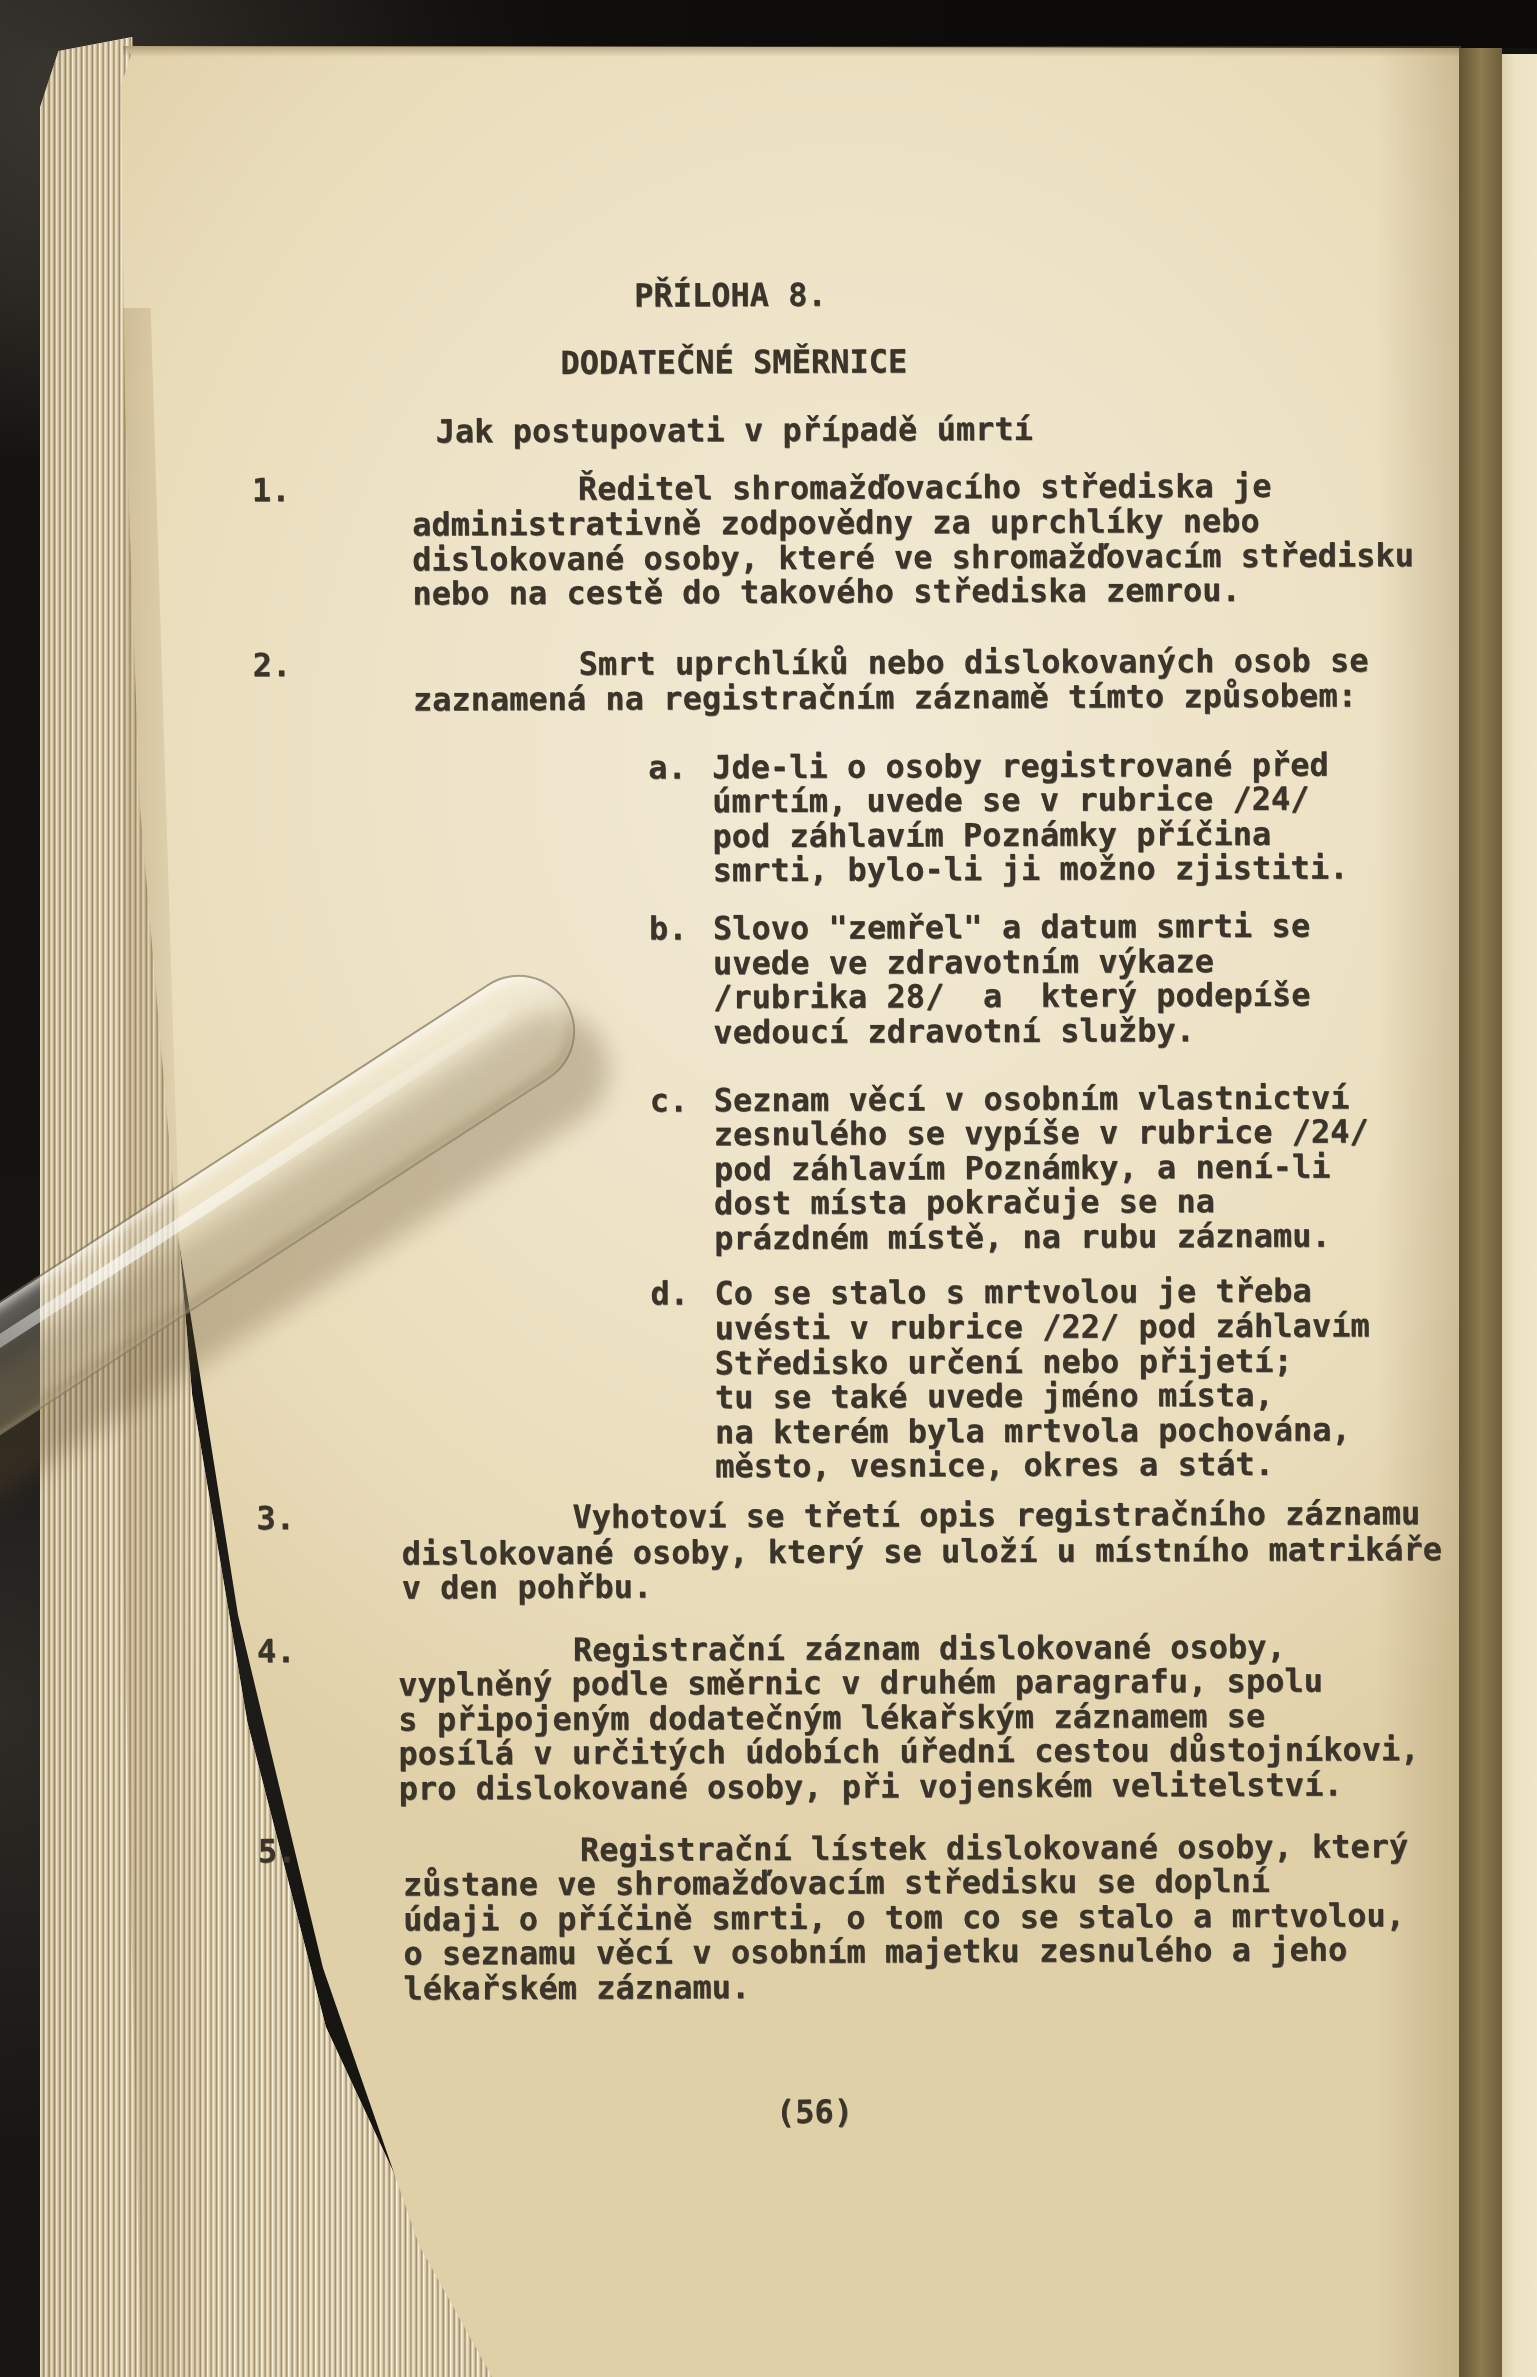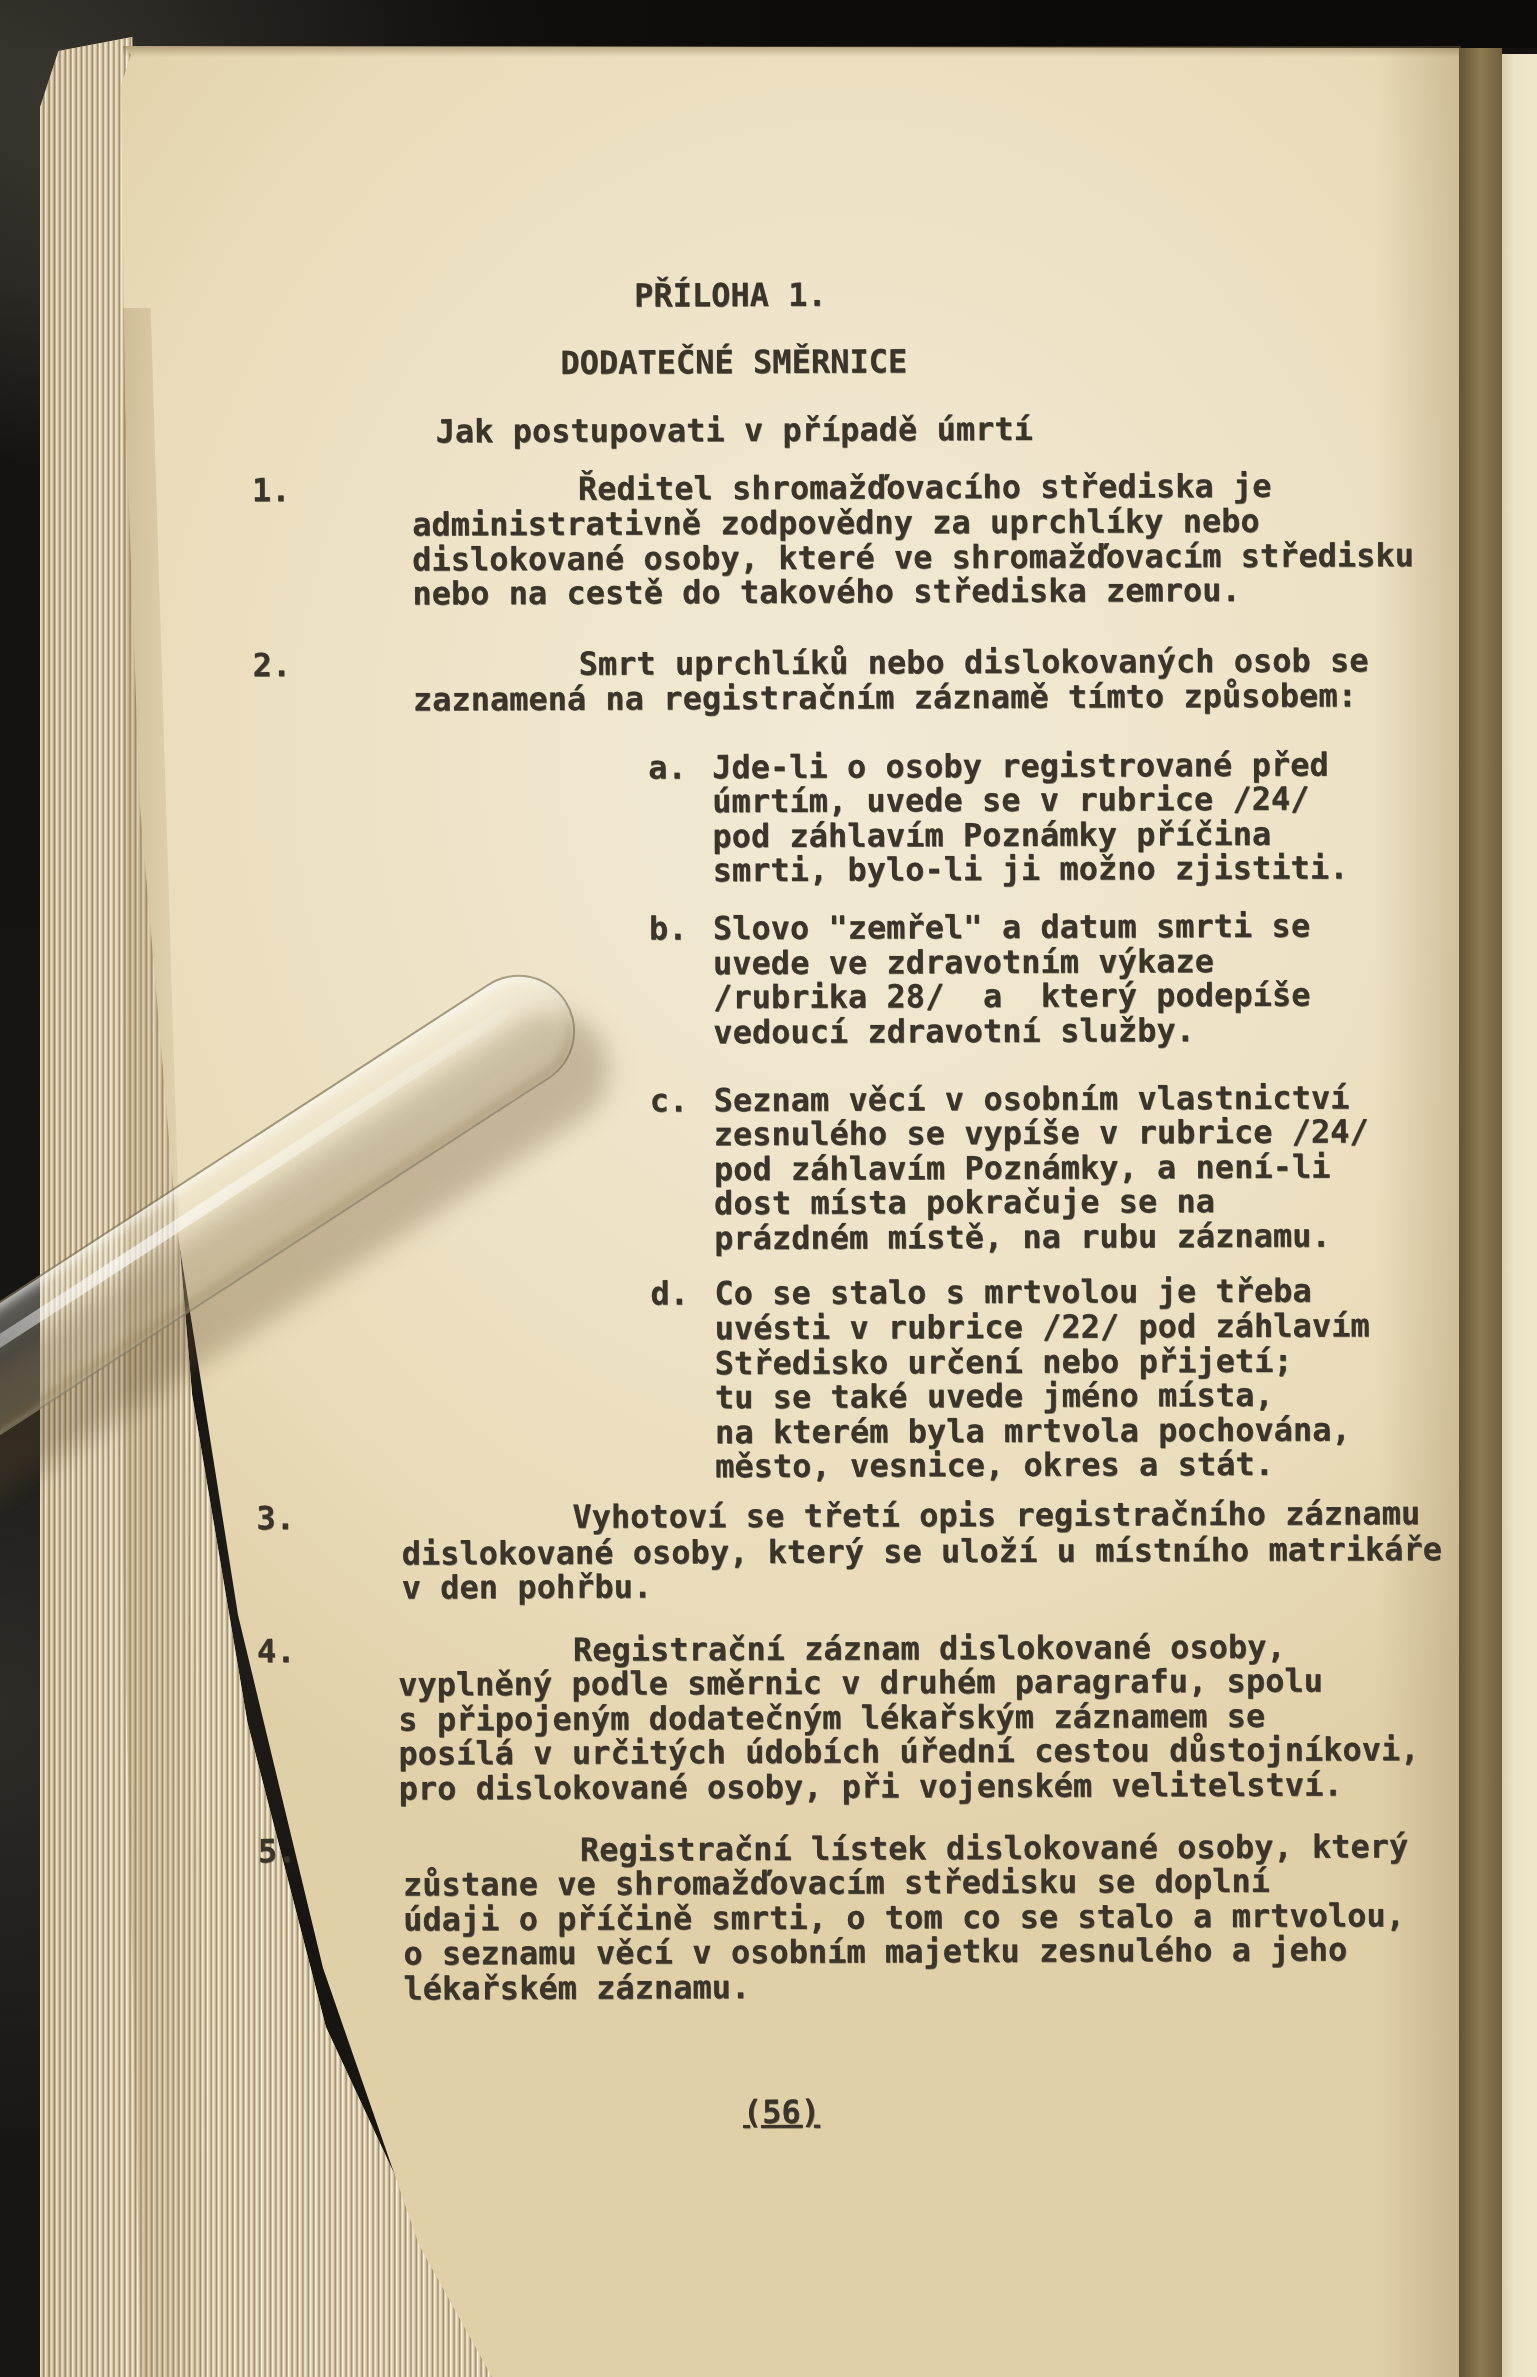--- a/index.html
+++ b/index.html
@@ -108,21 +108,21 @@
   <div class="top-band"></div>
   <div class="far-page"></div>
   <div class="gutter"></div>
   <div class="edge-stack"></div>
   <div class="page"></div>
   <div class="page-shade-right"></div>
   <div class="page-shade-top"></div>
   <div class="page-shade-left"></div>
 
   <div class="text-layer">
-    <div class="tl" style="left:638px; top:278px;">PŘÍLOHA 1.</div>
+    <div class="tl" style="left:638px; top:278px;">PŘÍLOHA 8.</div>
     <div class="tl" style="left:564px; top:345px;">DODATEČNÉ SMĚRNICE</div>
     <div class="tl" style="left:439px; top:413px;">Jak postupovati v případě úmrtí</div>
 
     <div class="tl" style="left:255px; top:471px;">1.</div>
     <div class="tl" style="left:581px; top:471px;">Ředitel shromažďovacího střediska je</div>
     <div class="tl" style="left:415px; top:506px;">administrativně zodpovědny za uprchlíky nebo</div>
     <div class="tl" style="left:415px; top:541px;">dislokované osoby, které ve shromažďovacím středisku</div>
     <div class="tl" style="left:415px; top:575px;">nebo na cestě do takového střediska zemrou.</div>
 
     <div class="tl" style="left:255px; top:646px;">2.</div>
@@ -168,20 +168,20 @@
     <div class="tl" style="left:396px; top:1735px;">posílá v určitých údobích úřední cestou důstojníkovi,</div>
     <div class="tl" style="left:396px; top:1770px;">pro dislokované osoby, při vojenském velitelství.</div>
 
     <div class="tl" style="left:255px; top:1832px;">5.</div>
     <div class="tl" style="left:577px; top:1832px;">Registrační lístek dislokované osoby, který</div>
     <div class="tl" style="left:400px; top:1866px;">zůstane ve shromažďovacím středisku se doplní</div>
     <div class="tl" style="left:400px; top:1901px;">údaji o příčině smrti, o tom co se stalo a mrtvolou,</div>
     <div class="tl" style="left:400px; top:1935px;">o seznamu věcí v osobním majetku zesnulého a jeho</div>
     <div class="tl" style="left:400px; top:1970px;">lékařském záznamu.</div>
 
-    <div class="tl" style="left:739px; top:2095px;text-decoration:underline;">(56)</div>
+    <div class="tl" style="left:772px; top:2095px;">(56)</div>
   </div>
 
   <div class="opener-shadow"></div>
   <div class="opener"></div>
   <div class="opener-glint"></div>
 </div>
 
 
 </body></html>

